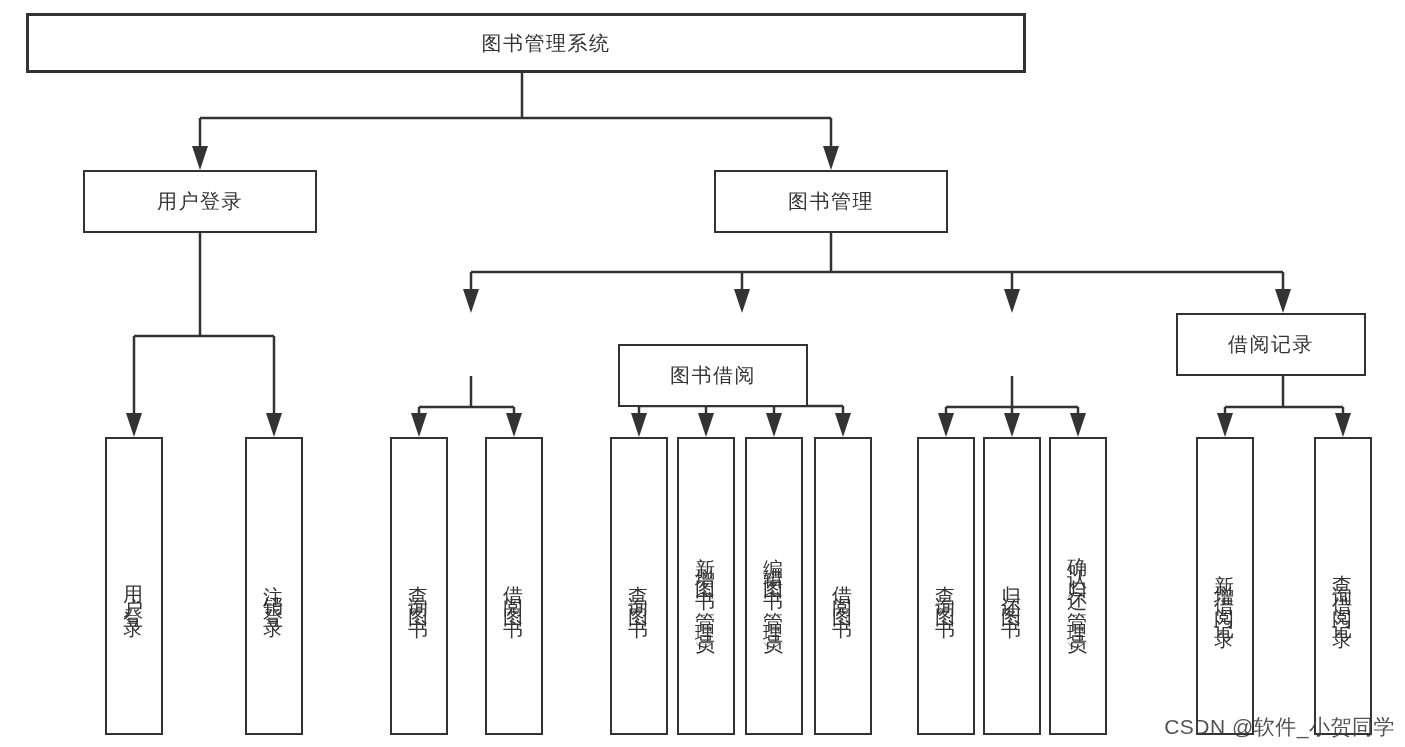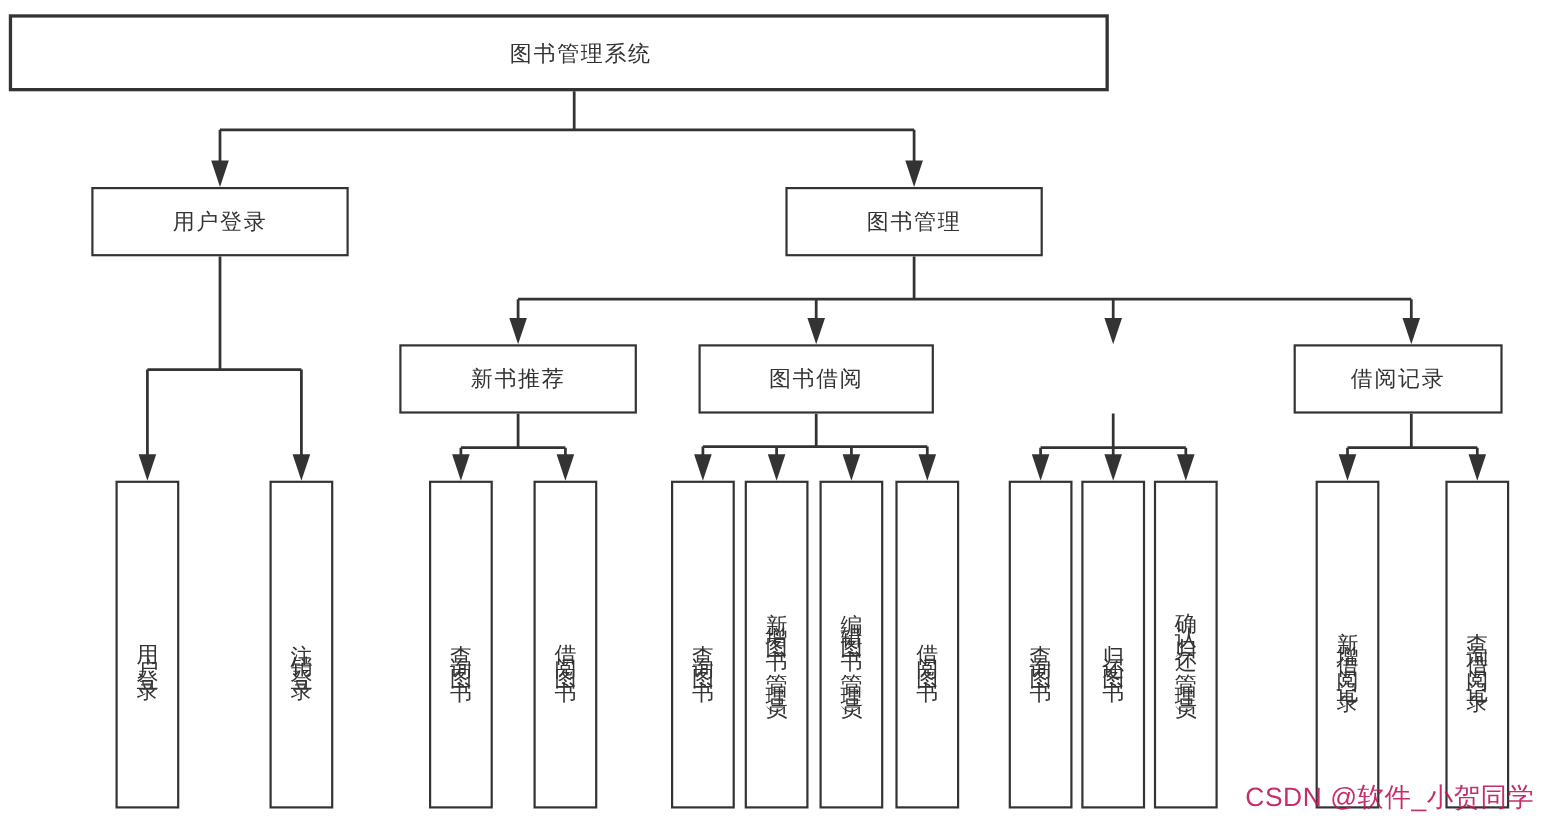--- a/index.html
+++ b/index.html
@@ -42,26 +42,26 @@
   }
   .vlabel {
     writing-mode: vertical-rl;
     text-orientation: mixed;
     font-size: 20px;
     letter-spacing: 11px;
     white-space: nowrap;
     color: #333333;
     margin-bottom: -11px;
   }
-  .root-box    { left: 8px;  top: 13px;  width: 1000px; height: 70px; border-width: 3px; padding-left: 40px; }
+  .root-box    { left: 26px;  top: 13px;  width: 1000px; height: 60px; border-width: 3px; padding-left: 40px; }
   .lvl2-a     { left: 83px;  top: 170px; width: 234px; height: 63px; }
   .lvl2-b     { left: 714px; top: 170px; width: 234px; height: 63px; }
   .lvl3       { top: 313px; height: 63px; }
   .lvl3-a     { left: 363px;  width: 216px; }
-  .lvl3-b     { left: 635px;  width: 214px; }
+  .lvl3-b     { left: 618px;  width: 190px; margin-top: 31px; }
   .lvl3-c     { left: 905px;  width: 214px; }
   .lvl3-d     { left: 1176px; width: 190px; }
   .leaf       { top: 437px; height: 298px; width: 58px; }
   .leaf-1  { left: 105px; }
   .leaf-2  { left: 245px; }
   .leaf-3  { left: 390px; }
   .leaf-4  { left: 485px; }
   .leaf-5  { left: 610px; }
   .leaf-6  { left: 677px; }
   .leaf-7  { left: 745px; }
@@ -69,22 +69,22 @@
   .leaf-9  { left: 917px; }
   .leaf-10 { left: 983px; }
   .leaf-11 { left: 1049px; }
   .leaf-12 { left: 1196px; }
   .leaf-13 { left: 1314px; }
   .watermark {
     position: absolute;
     right: 10px;
     bottom: 6px;
     z-index: 5;
-    font-size: 24px;
-    color: #be185d;
+    font-size: 21px;
+    color: #404040;
     opacity: 0.9;
     letter-spacing: 0.5px;
     white-space: nowrap;
   }
 </style>
 </head>
 <body>
 
 <div class="canvas">
 
@@ -125,23 +125,20 @@
     <span class="hlabel">图书管理系统</span>
   </div>
 
   <div class="node lvl2-a">
     <span class="hlabel">用户登录</span>
   </div>
   <div class="node lvl2-b">
     <span class="hlabel">图书管理</span>
   </div>
 
-  <div class="node lvl3 lvl3-a">
-    <span class="hlabel">新书推荐</span>
-  </div>
   <div class="node lvl3 lvl3-b">
     <span class="hlabel">图书借阅</span>
   </div>
   <div class="node lvl3 lvl3-d">
     <span class="hlabel">借阅记录</span>
   </div>
 
   <div class="node leaf leaf-1">
     <span class="vlabel">用户登录</span>
   </div>

